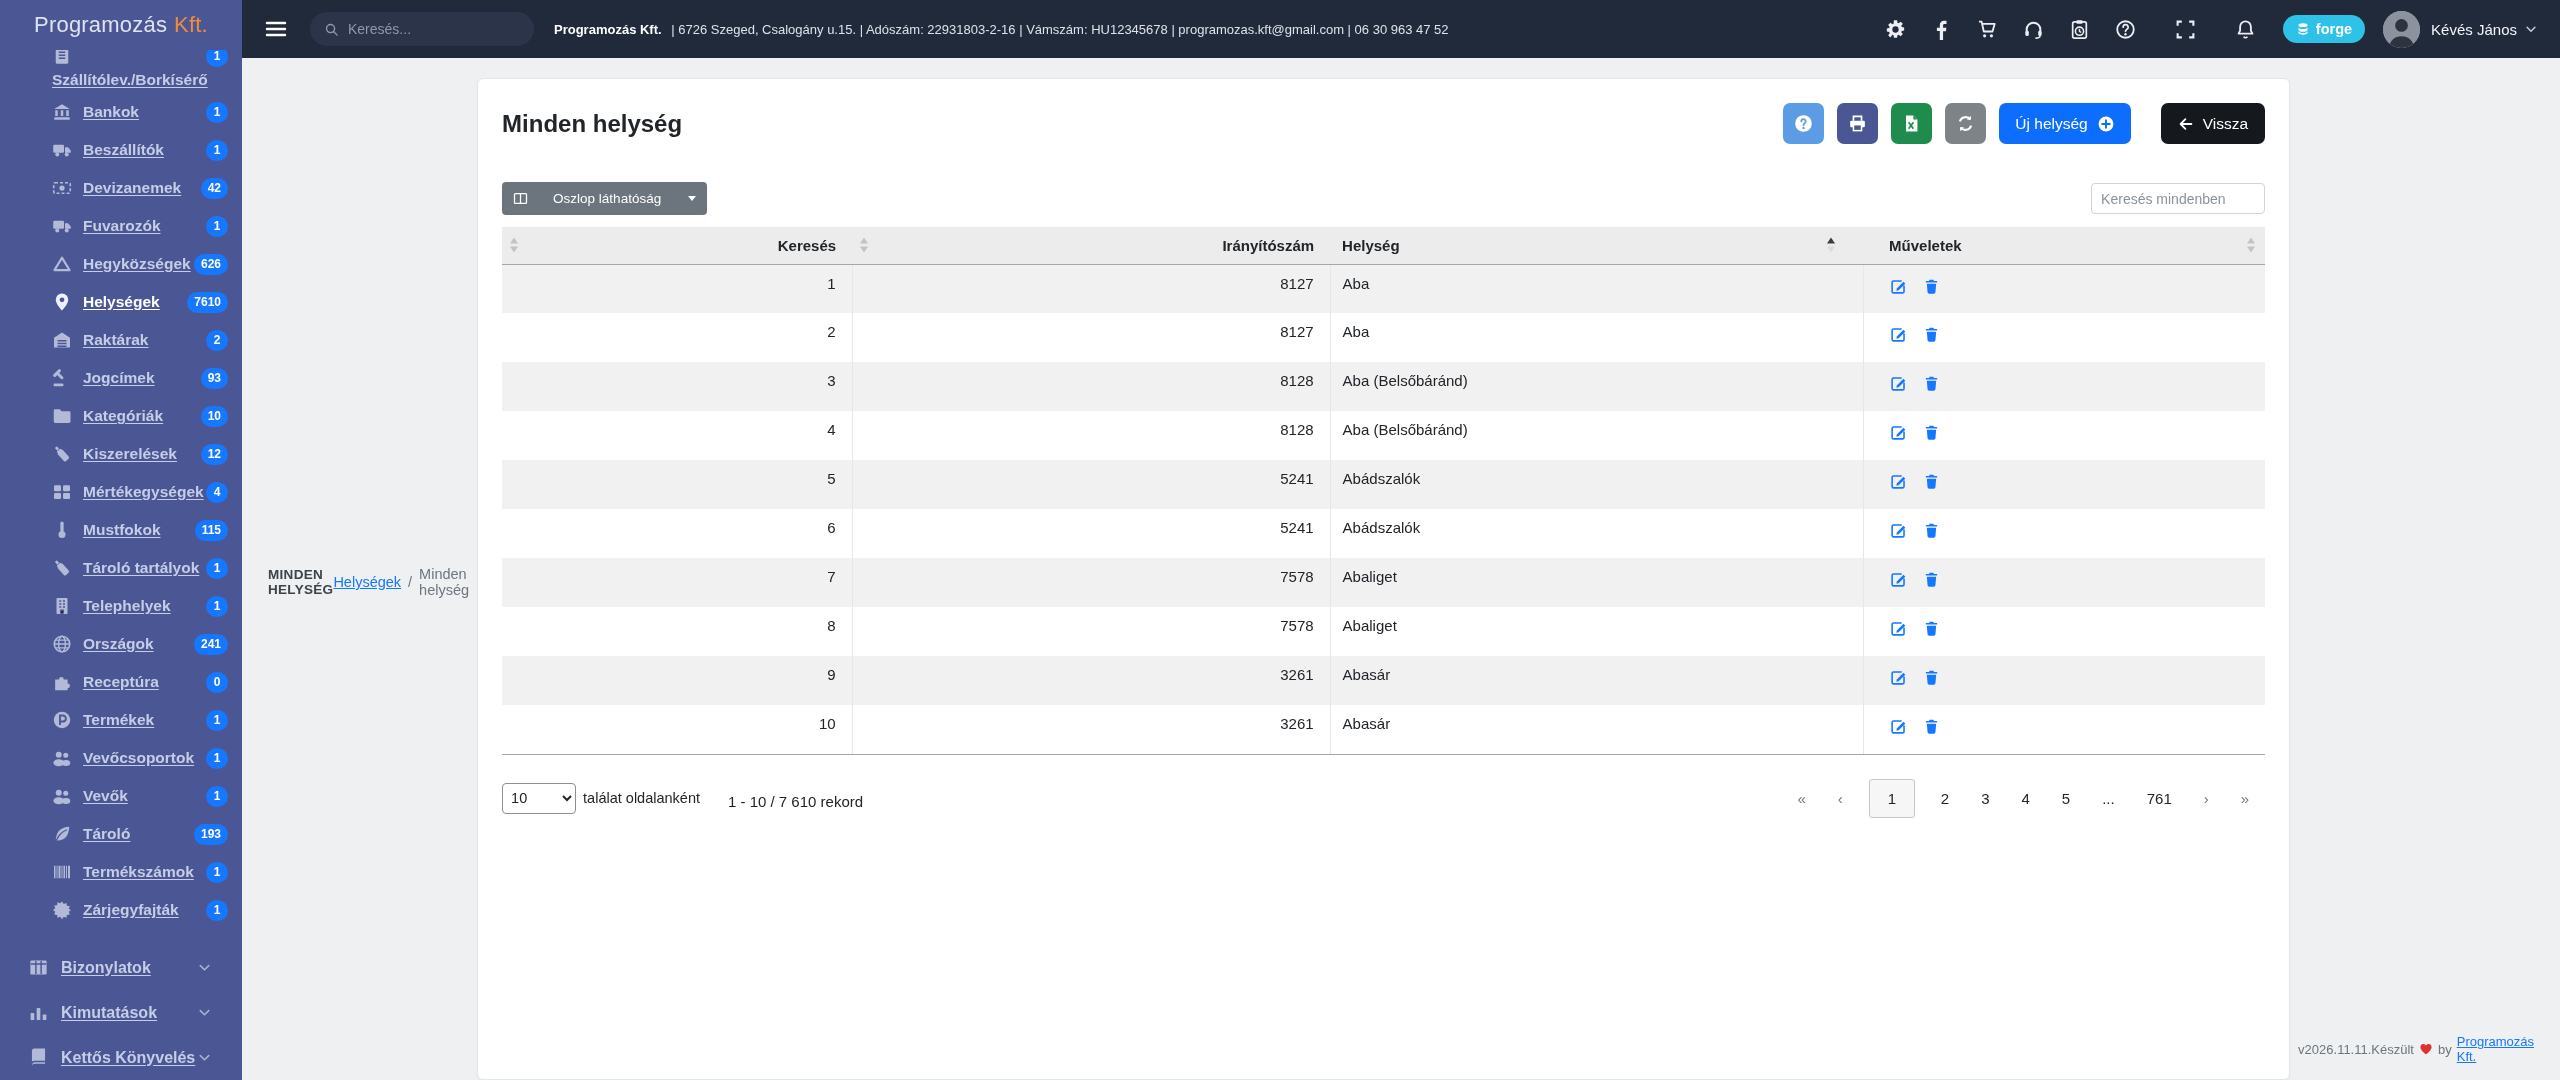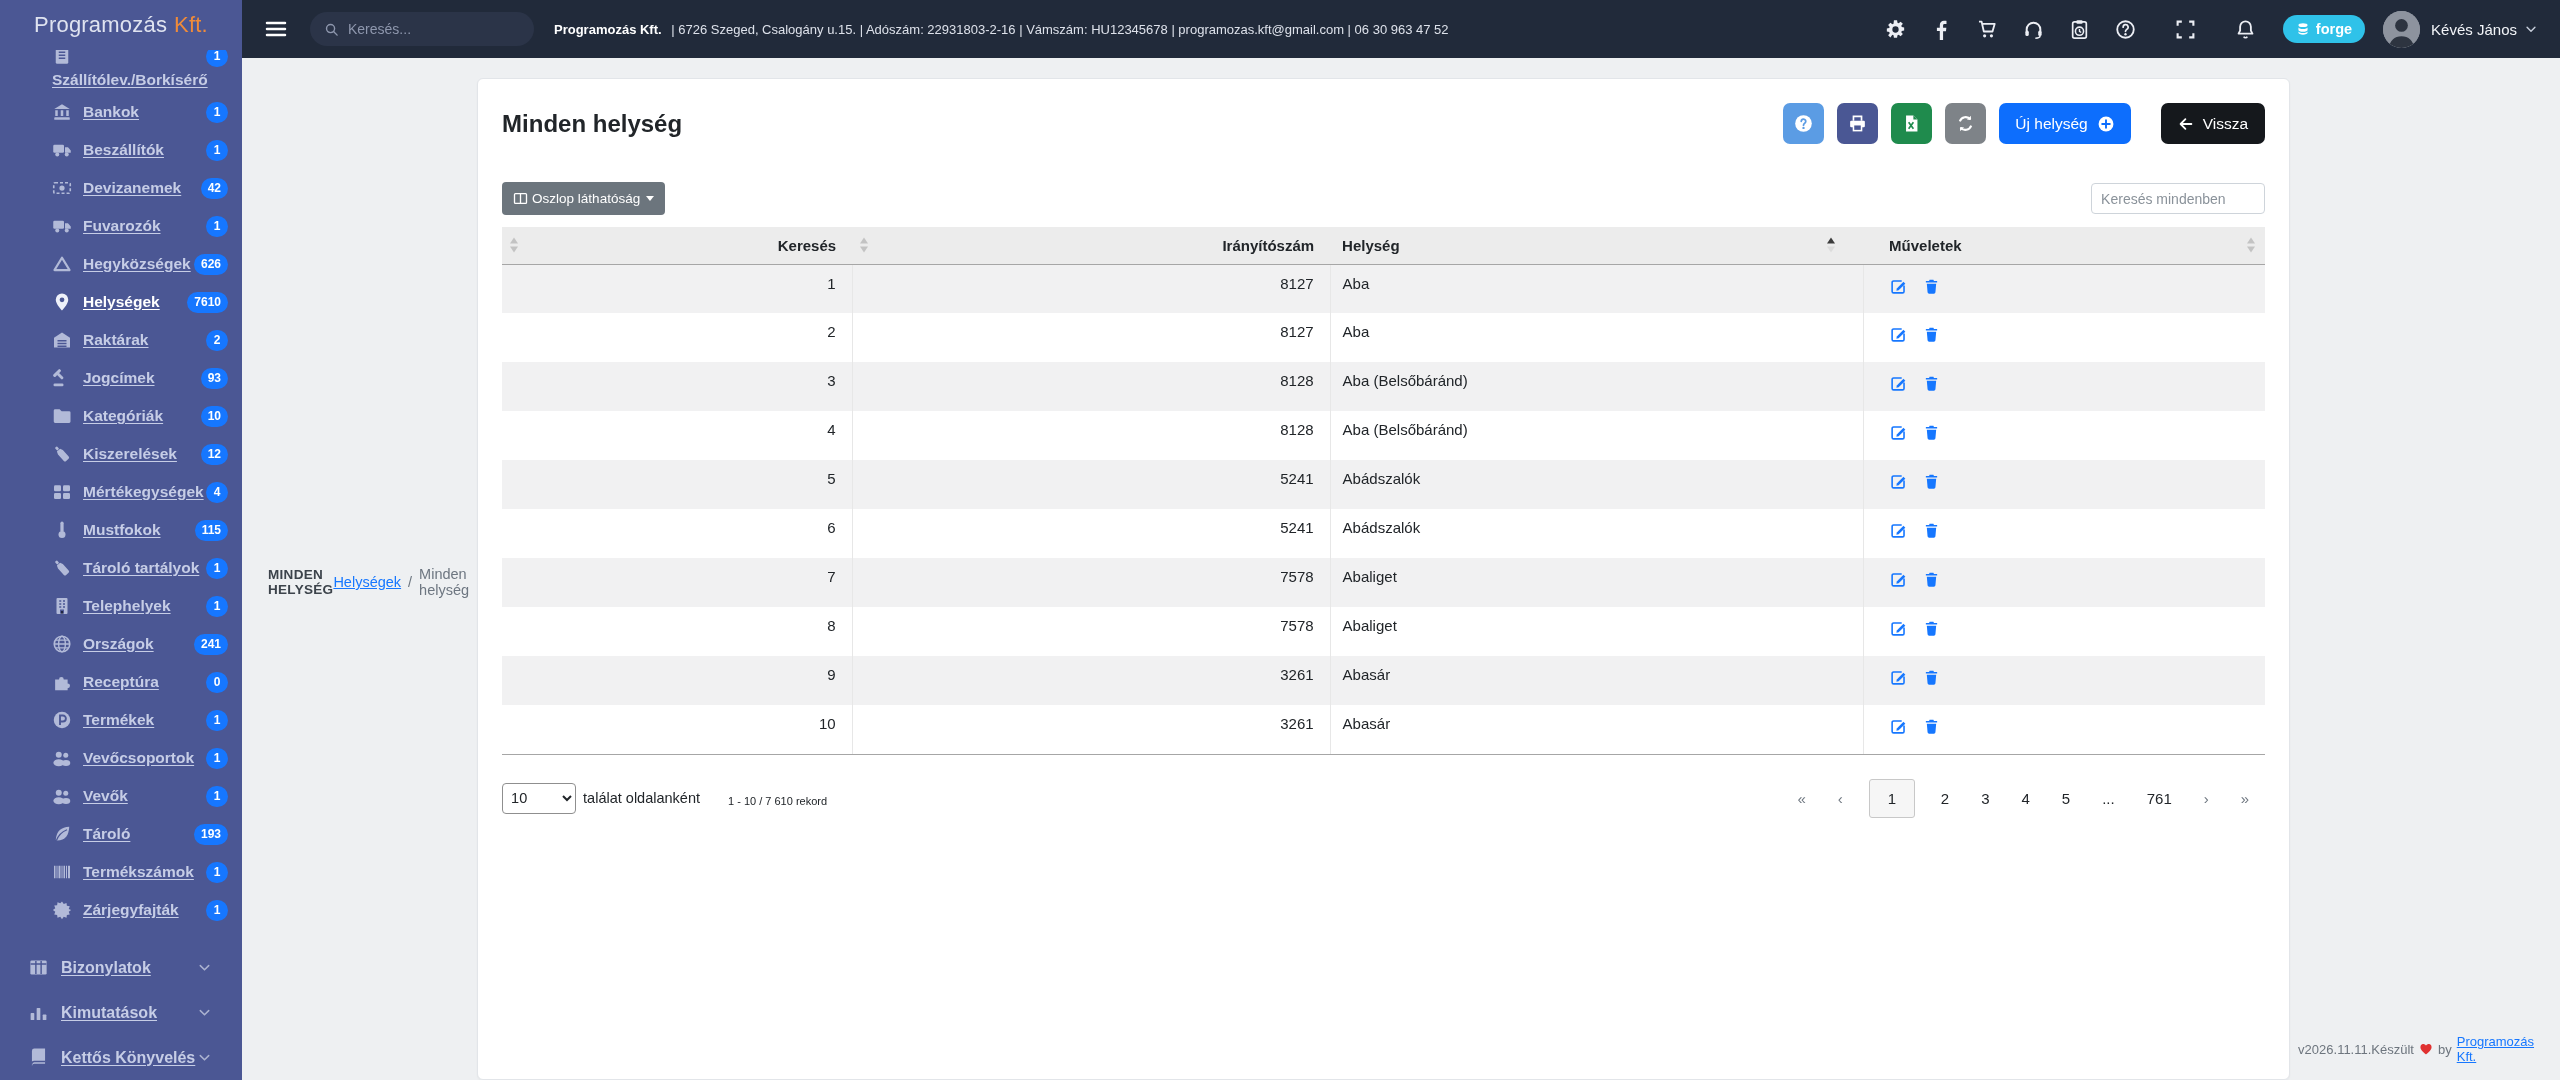--- a/index.html
+++ b/index.html
@@ -124,21 +124,21 @@
     height:41px; padding:0 17px; border:none; border-radius:7px; cursor:pointer;
     background:var(--back-btn,#15181c); color:#fff; font-size:15.5px; font-family:inherit;
     display:flex; align-items:center; gap:9px; margin-left:17px;
   }
   .btn-back .icon { width:16px; height:16px; }
 
   .card-toolbar { margin-top:38px; display:flex; justify-content:space-between; align-items:center; }
   .btn-columns {
     background:#6c757d; color:#fff; border:none; border-radius:4px; cursor:pointer;
     font-size:13.5px; font-family:inherit; height:33px; padding:0 11px;
-    display:flex; align-items:center; gap:4px;
+    display:flex; align-items:center; gap:25px;
   }
   .btn-columns .icon { width:15px; height:15px; }
   .btn-columns .caret {
     width:0; height:0; border-left:4.5px solid transparent; border-right:4.5px solid transparent;
     border-top:5px solid #fff; margin-left:2px;
   }
   .tbl-search {
     width:174px; height:31px; border:1px solid #ced4da; border-radius:4px;
     padding:12px 9px; font-size:14px; font-family:inherit; color:#495057; outline:none;
   }
@@ -170,21 +170,21 @@
   .row-actions { display:flex; align-items:center; gap:16px; margin-top:3px; }
   .act-btn { width:17px; height:17px; color:var(--badge-blue,#1677ff); cursor:pointer; }
 
   
   .table-foot { margin-top:24px; display:flex; align-items:center; }
   .page-size {
     width:74px; height:31px; border:1px solid #8f8f8f; border-radius:4px;
     font-size:14.5px; font-family:inherit; padding:0 4px; background:#fff; color:#212529;
   }
   .foot-lbl { font-size:14.5px; margin-left:7px; }
-  .foot-range { font-size:11px; margin-left:28px;margin-top:6px; }
+  .foot-range { font-size:15px; margin-left:28px;margin-top:6px; }
   .pager { margin-left:auto; display:flex; align-items:center; font-size:15px; }
   .pg-item { padding:0 16px; color:#212529; cursor:pointer; white-space:nowrap; }
   .pg-item.nav { color:#6f7780; }
   .pg-item.ellipsis { cursor:default; }
   .pg-item.active {
     border:1px solid #c8c8c8; background:#f6f6f6; border-radius:3px;
     width:46px; height:39px; line-height:37px; text-align:center; padding:0; margin:0 10px;
   }
 
   

